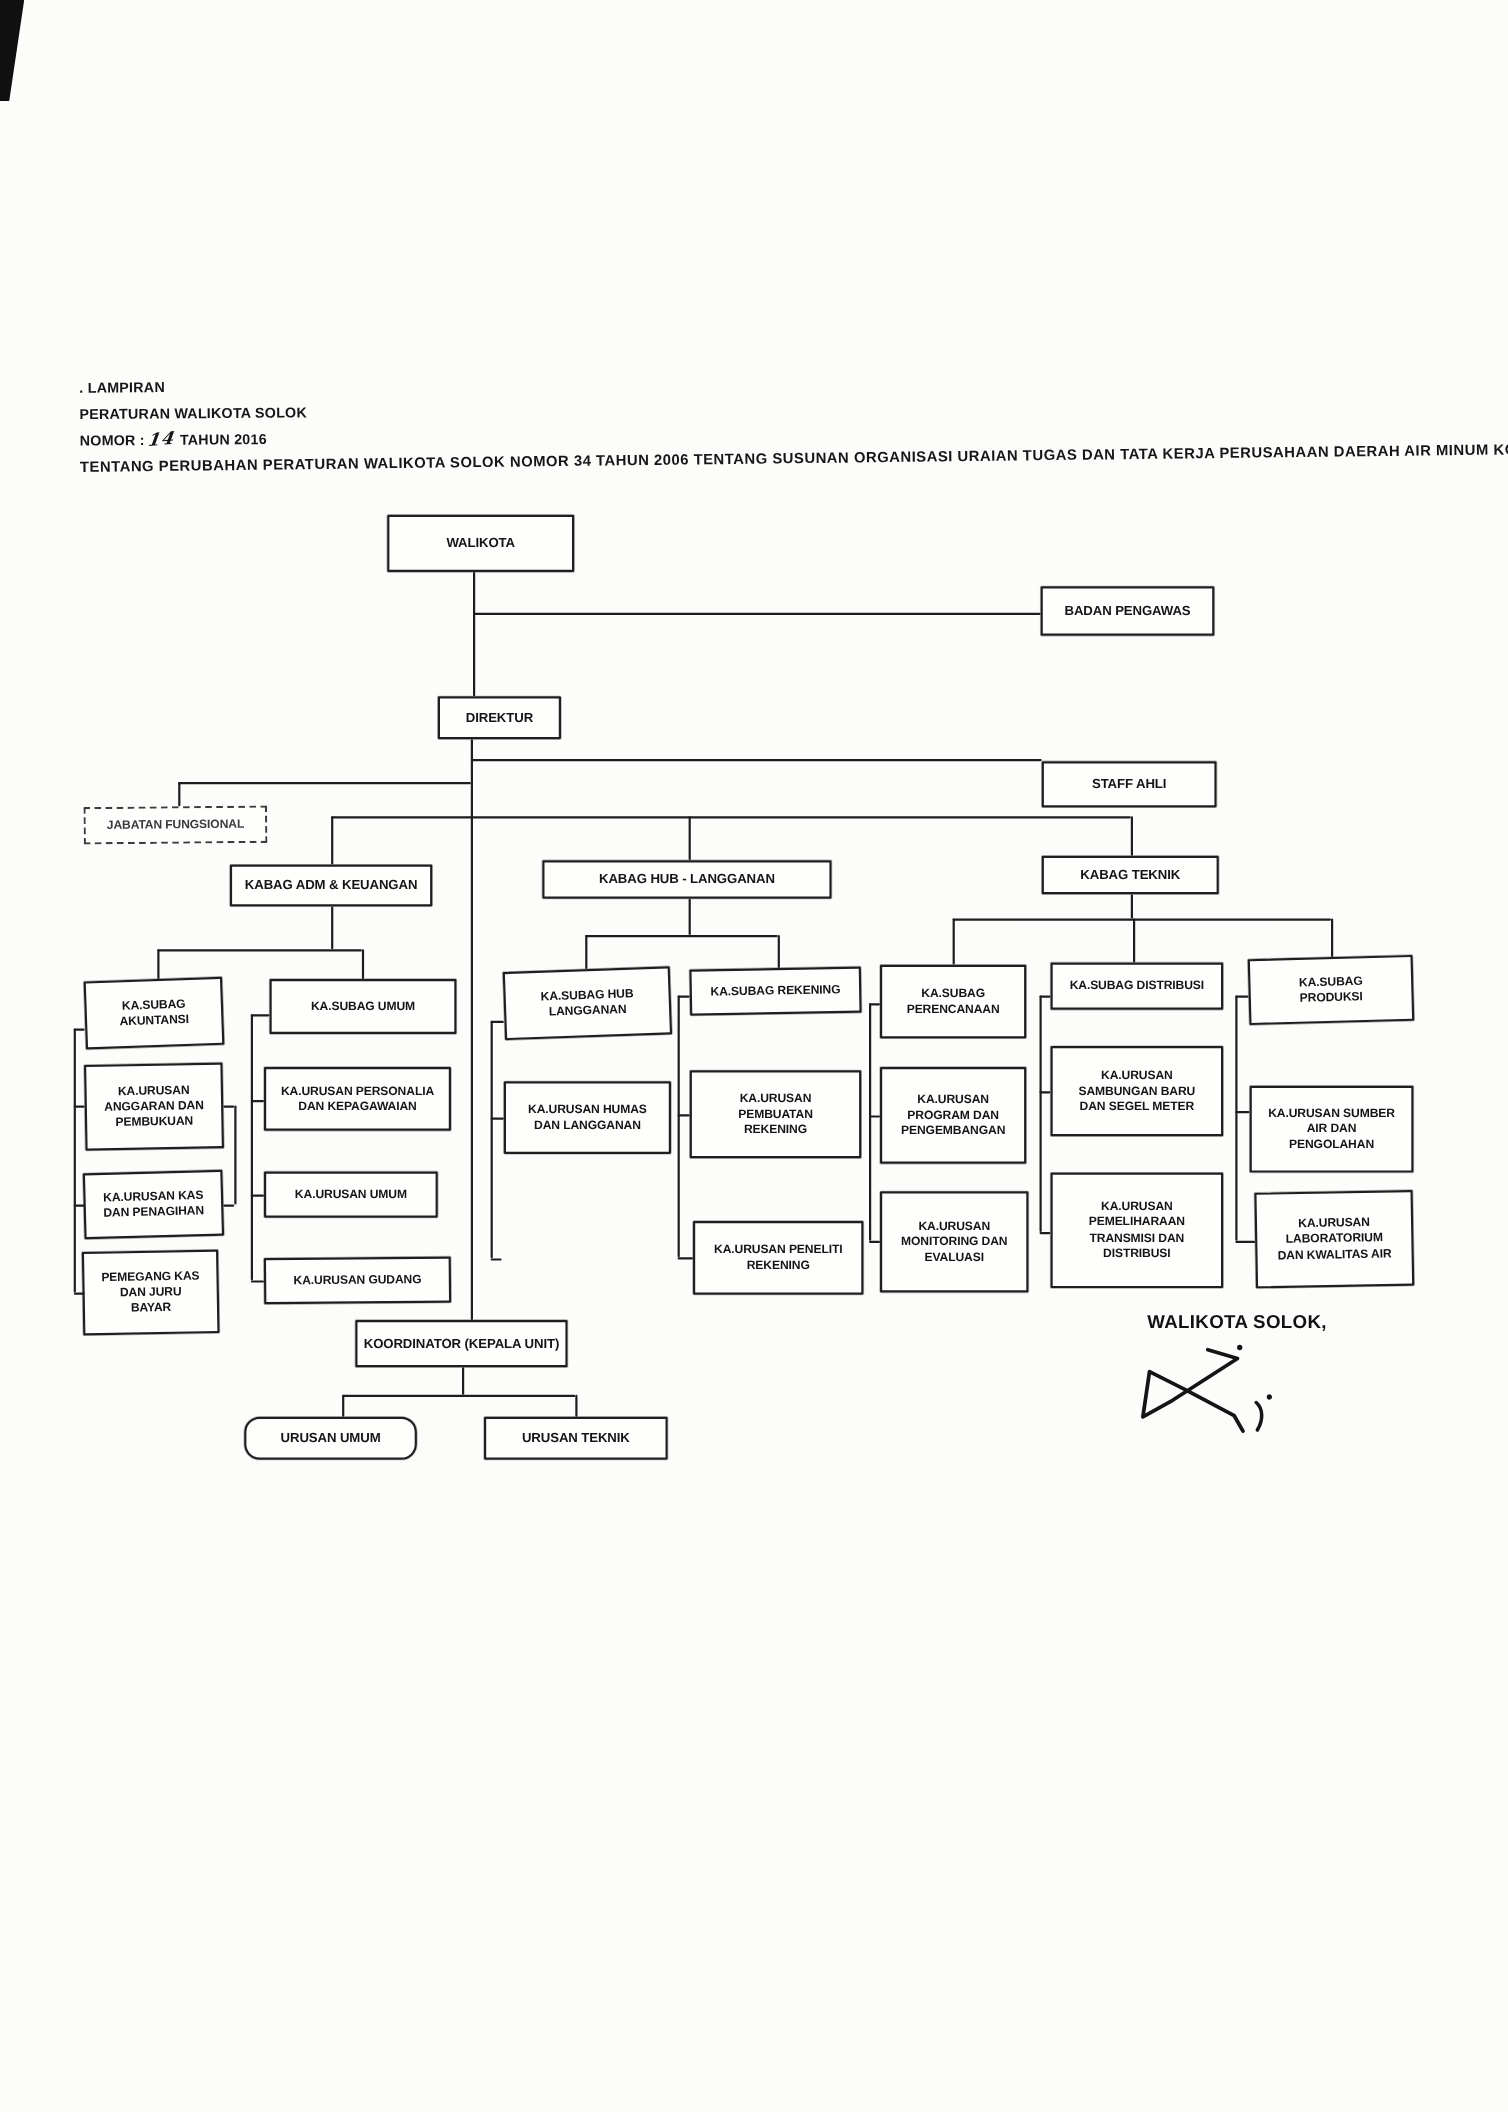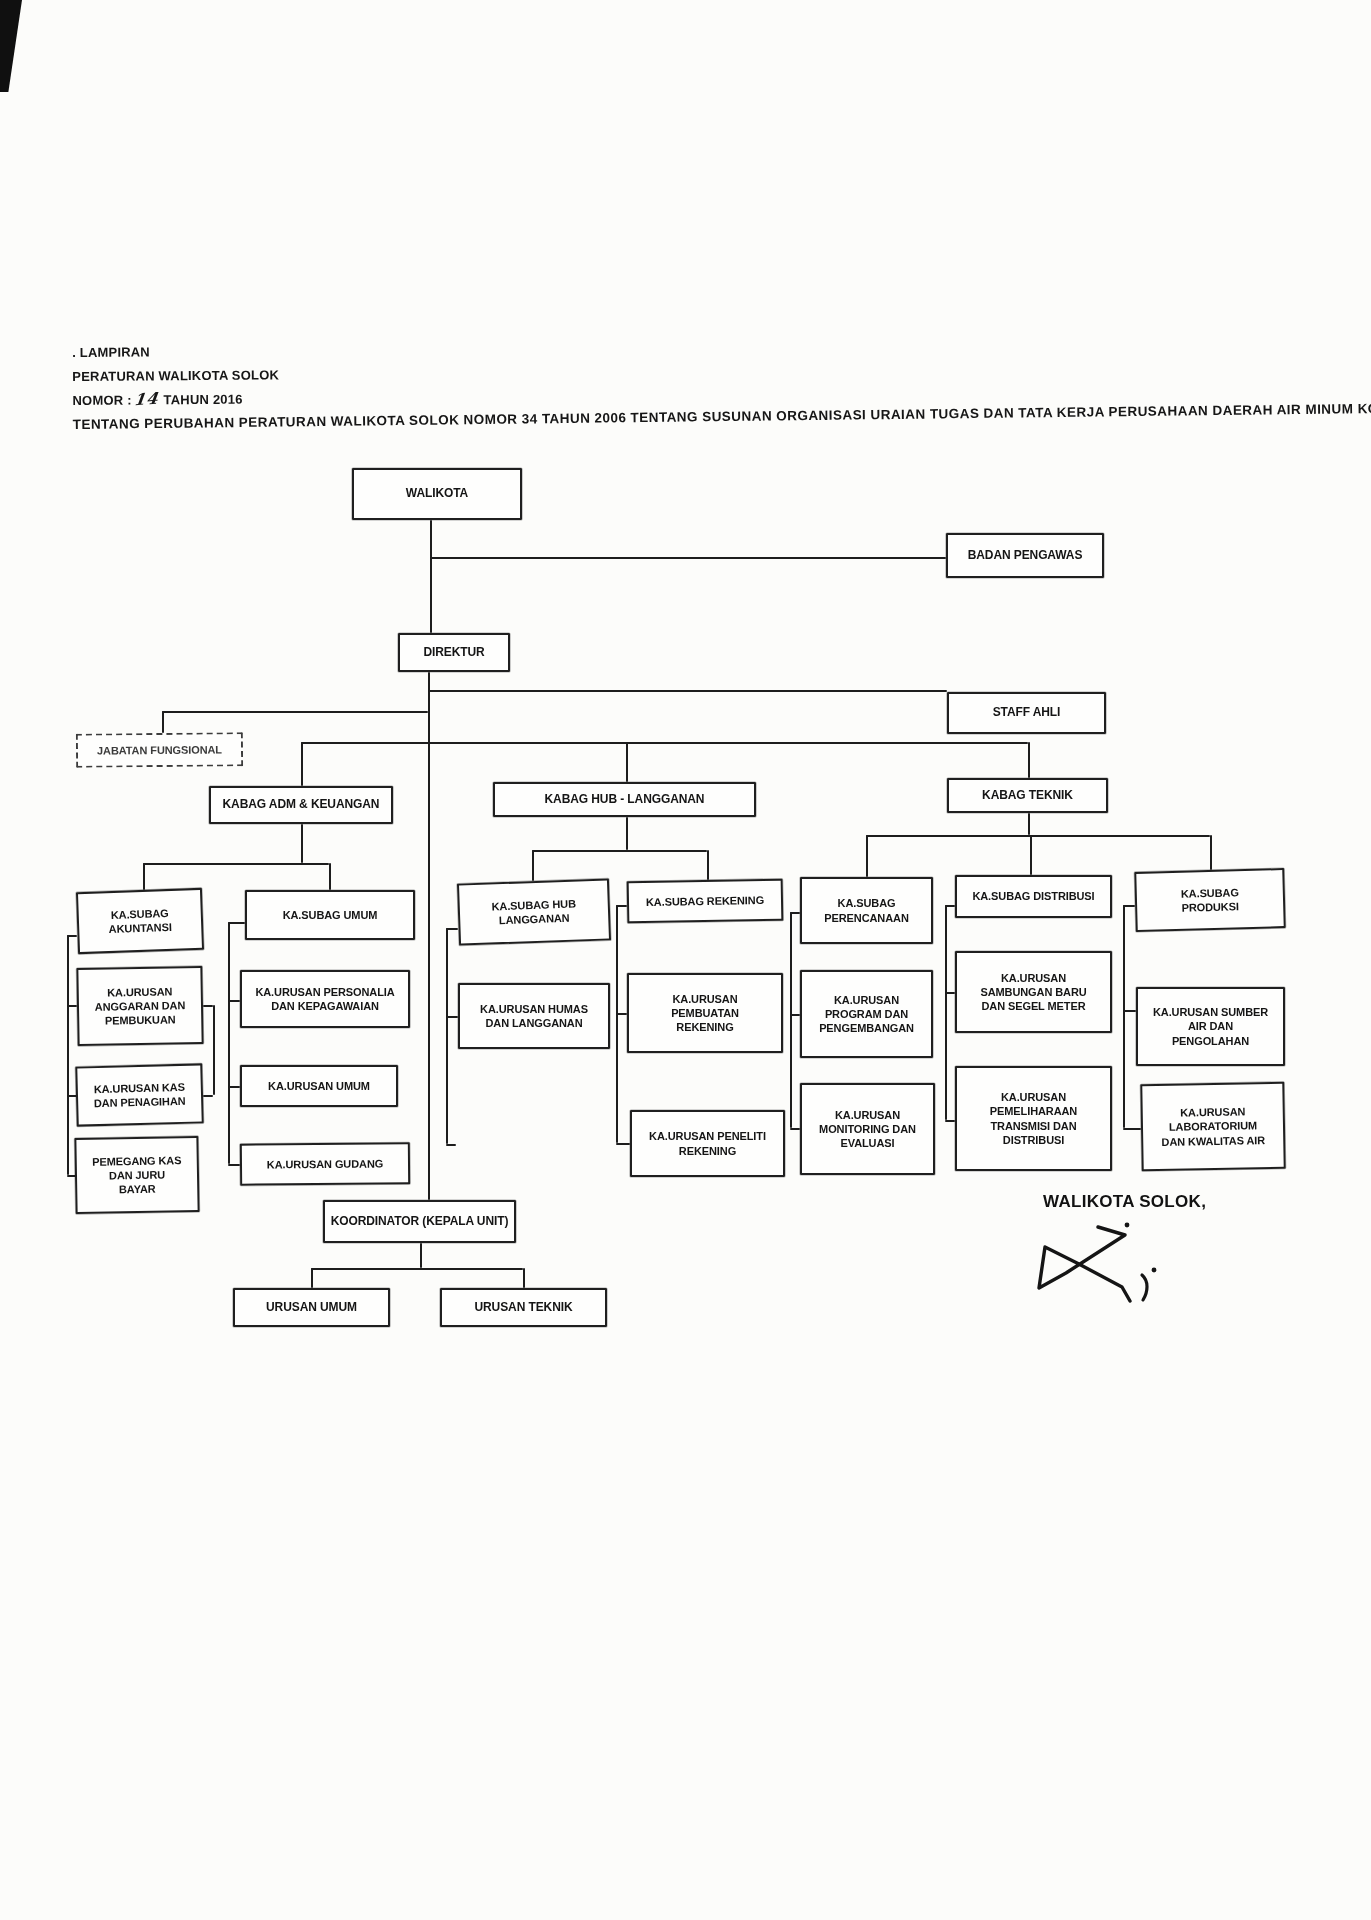--- a/index.html
+++ b/index.html
@@ -182,21 +182,21 @@
       <div>PENGOLAHAN</div>
     </div>
     <div class="node" style="left: 1141px; top: 1083px; width: 144px; height: 87px; transform: rotate(-1deg);">
       <div>KA.URUSAN</div>
       <div>LABORATORIUM</div>
       <div>DAN KWALITAS AIR</div>
     </div>
     <div class="node" style="left: 323px; top: 1200px; width: 193px; height: 43px; font-size: 12px;">
       <div>KOORDINATOR (KEPALA UNIT)</div>
     </div>
-    <div class="node" style="left: 233px; top: 1288px; width: 157px; height: 39px; font-size: 12px;">
+    <div class="node" style="left: 222px; top: 1288px; width: 157px; height: 39px; font-size: 12px; border-radius: 14px;">
       <div>URUSAN UMUM</div>
     </div>
     <div class="node" style="left: 440px; top: 1288px; width: 167px; height: 39px; font-size: 12px;">
       <div>URUSAN TEKNIK</div>
     </div>
     <div class="seg" style="left: 430px; top: 520px; width: 2px; height: 113px;"></div>
     <div class="seg" style="left: 430px; top: 557px; width: 516px; height: 2px;"></div>
     <div class="seg" style="left: 428px; top: 672px; width: 2px; height: 528px;"></div>
     <div class="seg" style="left: 428px; top: 690px; width: 519px; height: 2px;"></div>
     <div class="seg" style="left: 162px; top: 711px; width: 266px; height: 2px;"></div>

